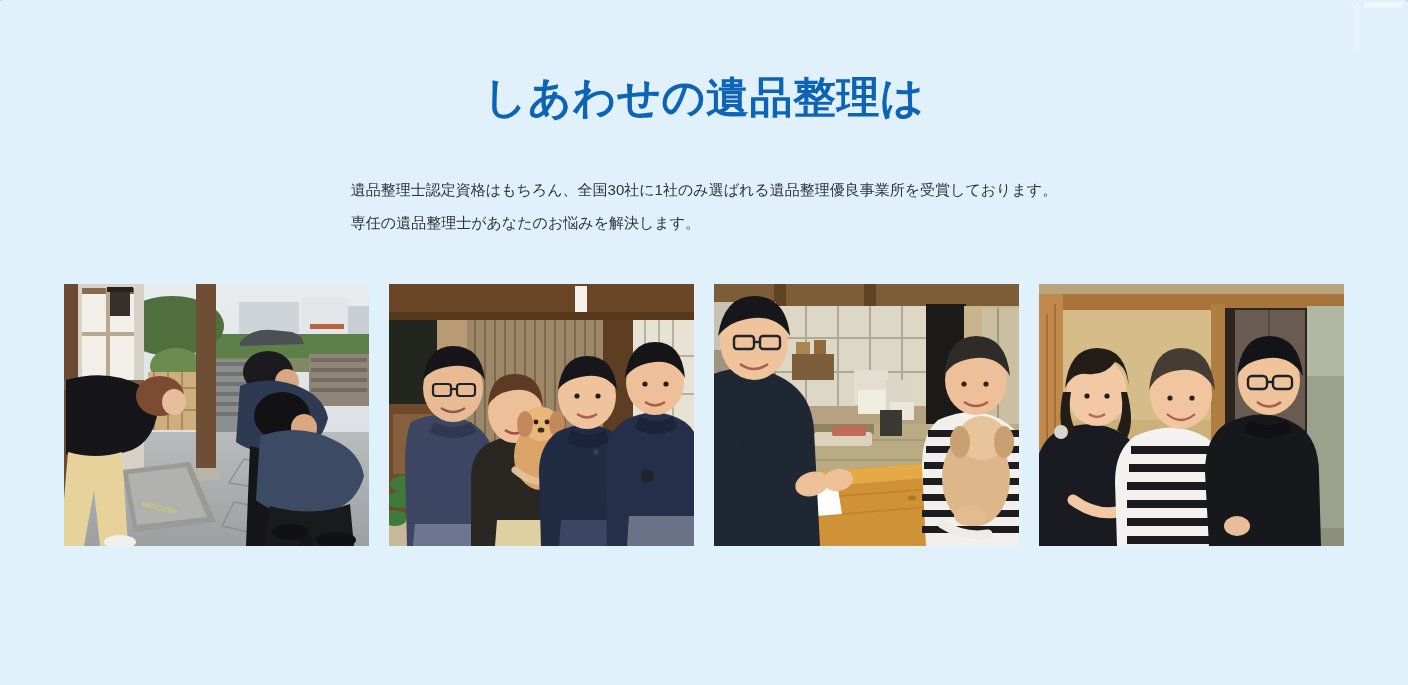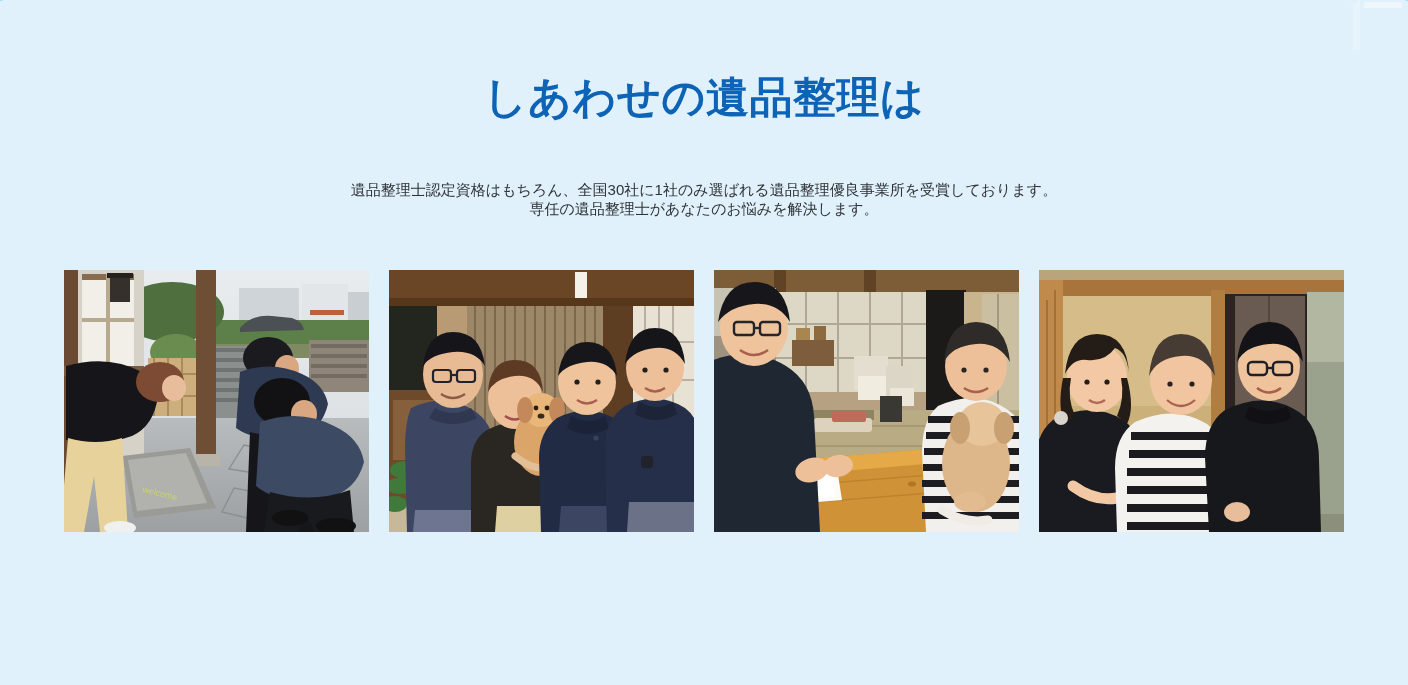--- a/index.html
+++ b/index.html
@@ -47,27 +47,26 @@
     font-weight:bold;
     font-size:43px;
     line-height:1.46;
     letter-spacing:.5px;
     white-space:nowrap;
   }
   #headline .hl-line { display:block; }
 
   #lede {
     margin-top:53px;
-    text-align:center;
     color:#2f3336;
     font-size:15px;
     line-height:1;
   }
   #lede .lede-line { display:block; white-space:nowrap; }
-  #lede .lede-line + .lede-line { margin-top:4px; }
+  #lede .lede-line + .lede-line { margin-top:18px; }
 
   
   #photo-strip {
     margin-top:54px;
     width:1280px;
     display:flex;
     justify-content:space-between;
   }
   .photo-card {
     width:305px; height:262px;

